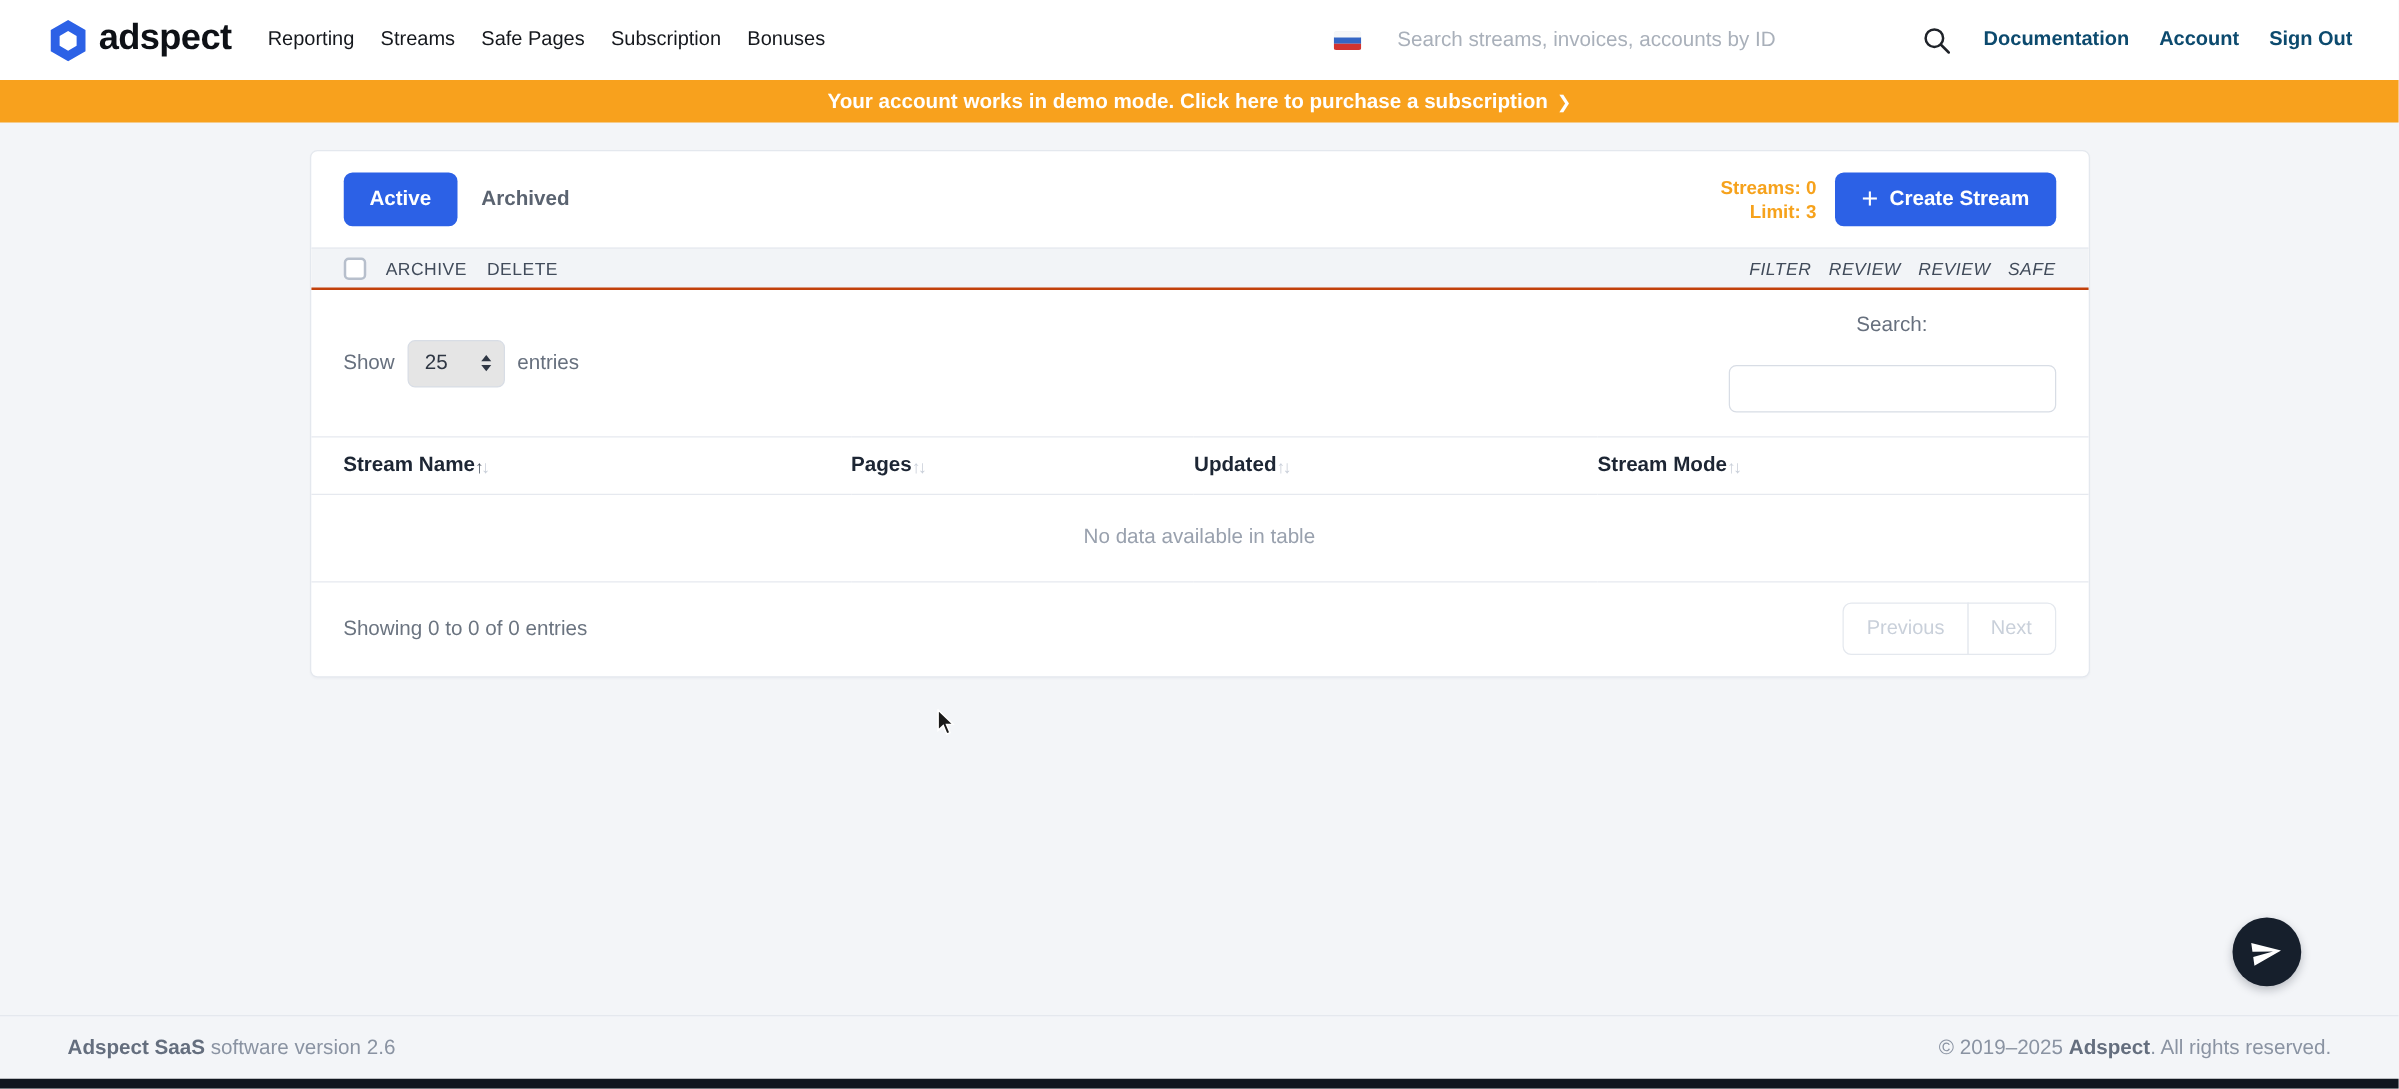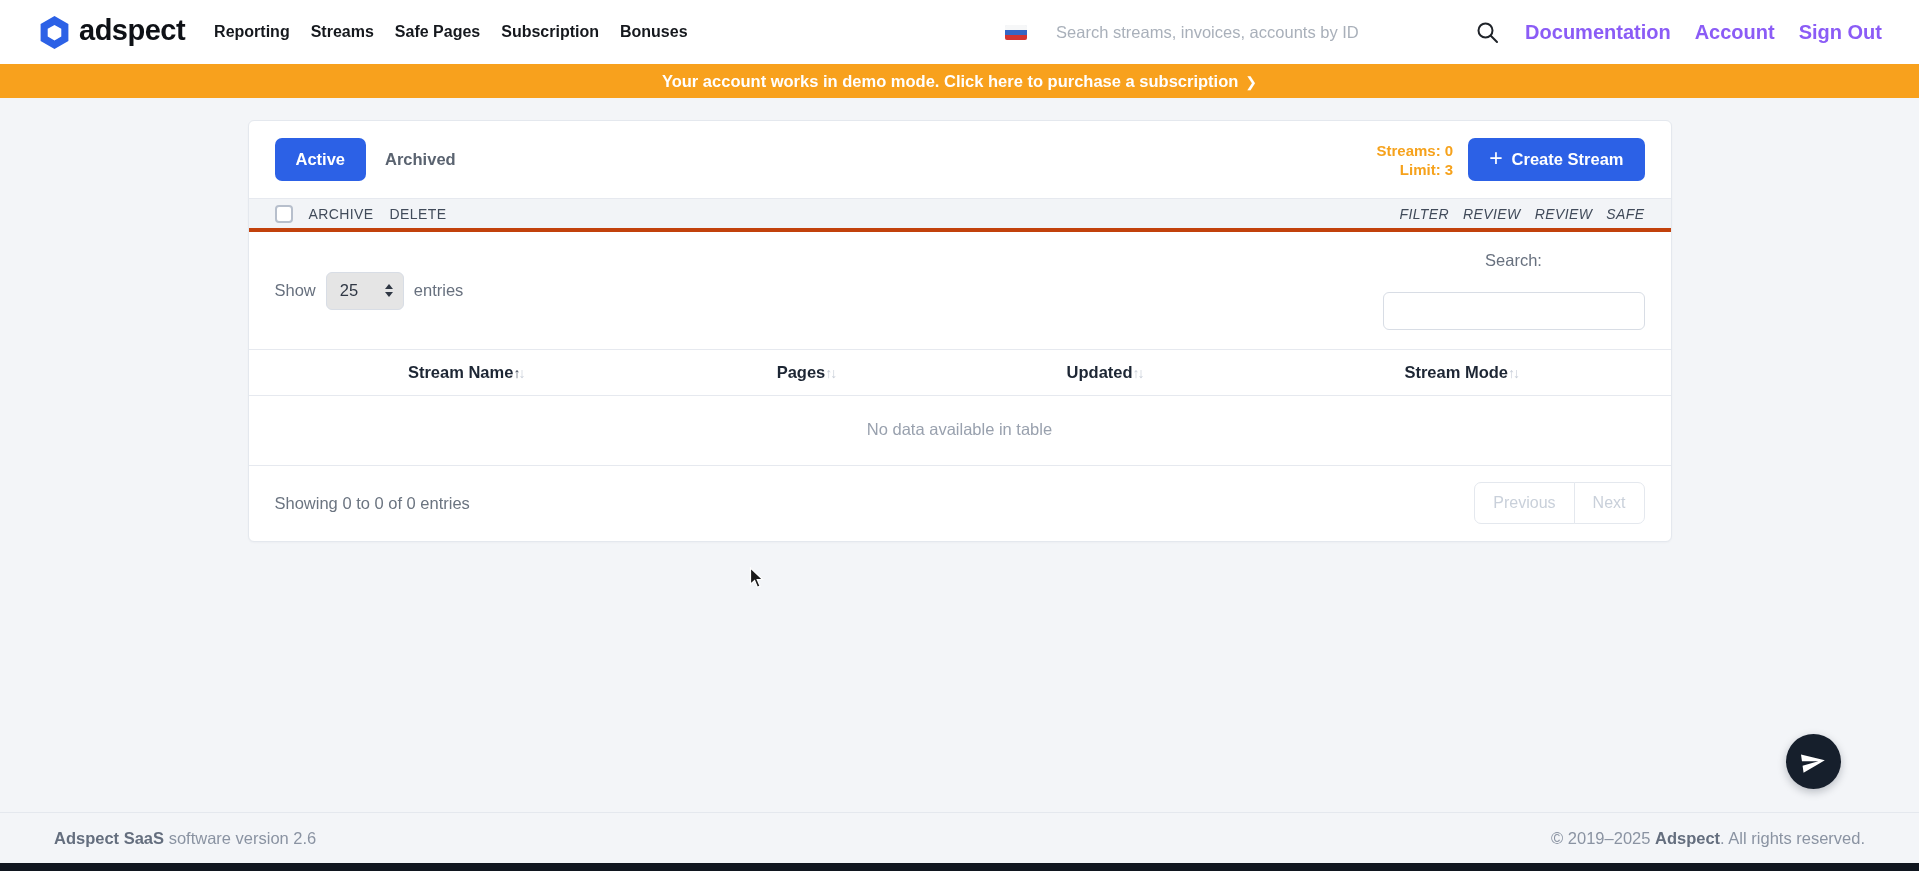--- a/index.html
+++ b/index.html
@@ -11,34 +11,34 @@
 
   
   .topnav {
     height:64px; background:#ffffff; display:flex; align-items:center;
     padding:0 37px 0 39px; position:relative; z-index:2;
   }
   .brand { display:flex; align-items:center; gap:9px; cursor:default; }
   .brand svg { display:block; }
   .brand-name { font-size:29px; font-weight:800; color:#0e1116; letter-spacing:-0.5px; line-height:1; padding-bottom:4px;}
   .mainmenu { display:flex; gap:21px; margin-left:29px; }
-  .mainmenu span { font-size:16px; font-weight:700; color:#15181d; cursor:pointer; }
+  .mainmenu span { font-size:16px; font-weight:400; color:#15181d; cursor:pointer; }
   .searchwrap { margin-left:auto; display:flex; align-items:center; }
   .flag { width:22px; height:15px; border-radius:2px; overflow:hidden; display:flex; flex-direction:column;
           box-shadow:0 0 0 1px #e2e5ea inset; cursor:pointer; }
   .flag i { flex:1; display:block; }
   .flag .f-white{ background:#f6f7f8; } .flag .f-blue{ background:#3566c4; } .flag .f-red{ background:#d23430; }
   .gsearch {
     border:none; outline:none; width:400px; margin-left:29px; font-size:16.5px;
     font-family:inherit; color:#30363f; background:transparent;
   }
   .gsearch::placeholder { color:#a9b0ba; }
   .search-ico { margin-left:20px; cursor:pointer; display:block; }
   .hlinks { display:flex; gap:24px; margin-left:26px; }
-  .hlinks span { font-size:20px; font-weight:600; color:#8b5cf6; cursor:pointer; }
+  .hlinks span { font-size:16px; font-weight:600; color:#0c4a6e; cursor:pointer; }
 
   
   .banner {
     height:34px; background:#f8a11d; color:#ffffff; display:flex; align-items:center;
     justify-content:center; gap:7px; font-size:16.5px; font-weight:700; cursor:pointer;
   }
   .banner .chev { font-size:14px; font-weight:700; padding-top:1px; }
 
   
   .card {
@@ -54,21 +54,21 @@
   }
   .tab-active { padding:0 21px; }
   .tab-archived { margin-left:19px; font-size:16.5px; font-weight:600; color:#5a6370; cursor:pointer; }
   .head-right { margin-left:auto; display:flex; align-items:center; gap:15px; }
   .quota { display:flex; flex-direction:column; align-items:flex-end; line-height:19px; }
   .quota span { font-size:15px; font-weight:700; color:#f6a21c; }
   .btn-create { padding:0 21px; gap:9px; }
   .btn-create .plus { font-size:23px; font-weight:400; line-height:1; padding-bottom:3px; }
 
   .toolbar {
-    height:34px; background:#f2f4f7; border-top:1px solid #e6e9ef; border-bottom:4px solid #c2410c;
+    height:34px; background:#f2f4f7; border-top:1px solid #e6e9ef; border-bottom:2px solid #c2410c;
     display:flex; align-items:center; padding:0 26px;
   }
   .toolbar .grp { display:flex; align-items:center; gap:16px; }
   .toolbar .grp-right { margin-left:auto; gap:14px;font-style:italic; }
   .cbox { width:18px; height:18px; border:2px solid #b7bfcc; border-radius:4px; background:#fff; cursor:pointer; }
   .tool-lbl { font-size:14px; font-weight:500; color:#414b5a; letter-spacing:0.4px; cursor:pointer; }
 
   .controls { display:flex; align-items:center; padding:19px 26px; }
   .ctl-txt { font-size:16.5px; color:#67707e; }
   .len-select {
@@ -88,21 +88,21 @@
   }
 
   table.streams { width:100%; border-collapse:collapse; }
   .streams th {
     text-align:left; font-size:16.5px; font-weight:700; color:#1d2634;
     border-top:1px solid #e6e9ef; border-bottom:1px solid #e6e9ef;
     padding:13px 24px 13px 0; cursor:pointer;
   }
   .streams th:first-child { padding-left:26px; }
   .streams th:last-child { padding-right:26px; }
-  .th-flex { display:flex; align-items:center; justify-content:center; }
+  .th-flex { display:flex; align-items:center; justify-content:flex-start; }
   .col-name{ width:30.4%; } .col-pages{ width:19.3%; } .col-updated{ width:22.7%; } .col-mode{ width:27.6%; }
   .sort { display:inline-flex; font-size:14px; font-weight:400; letter-spacing:-2px; color:#c9cfd9; }
   .sort i { font-style:normal; }
   .sort .on { color:#454e5d; }
   .empty-cell {
     text-align:center; font-size:16.5px; color:#99a1ae;
     padding:24px 0 26px; border-bottom:1px solid #e6e9ef;
   }
 
   .card-foot { display:flex; align-items:center; padding:16px 26px 17px; }

